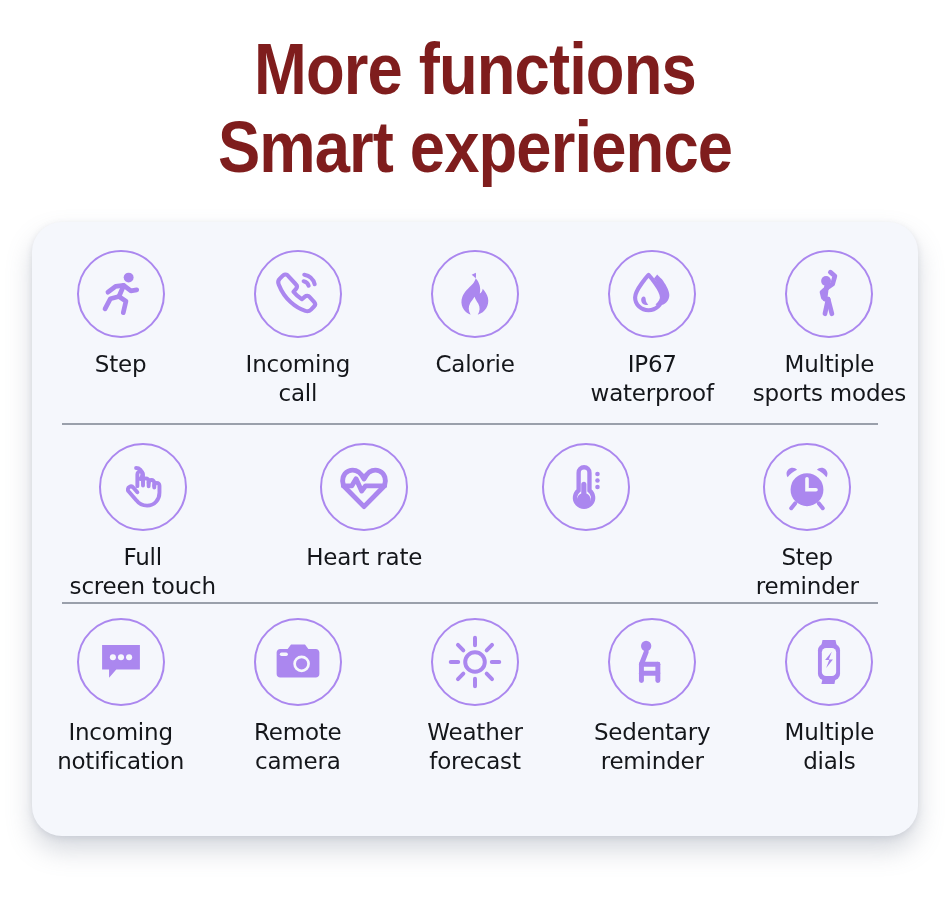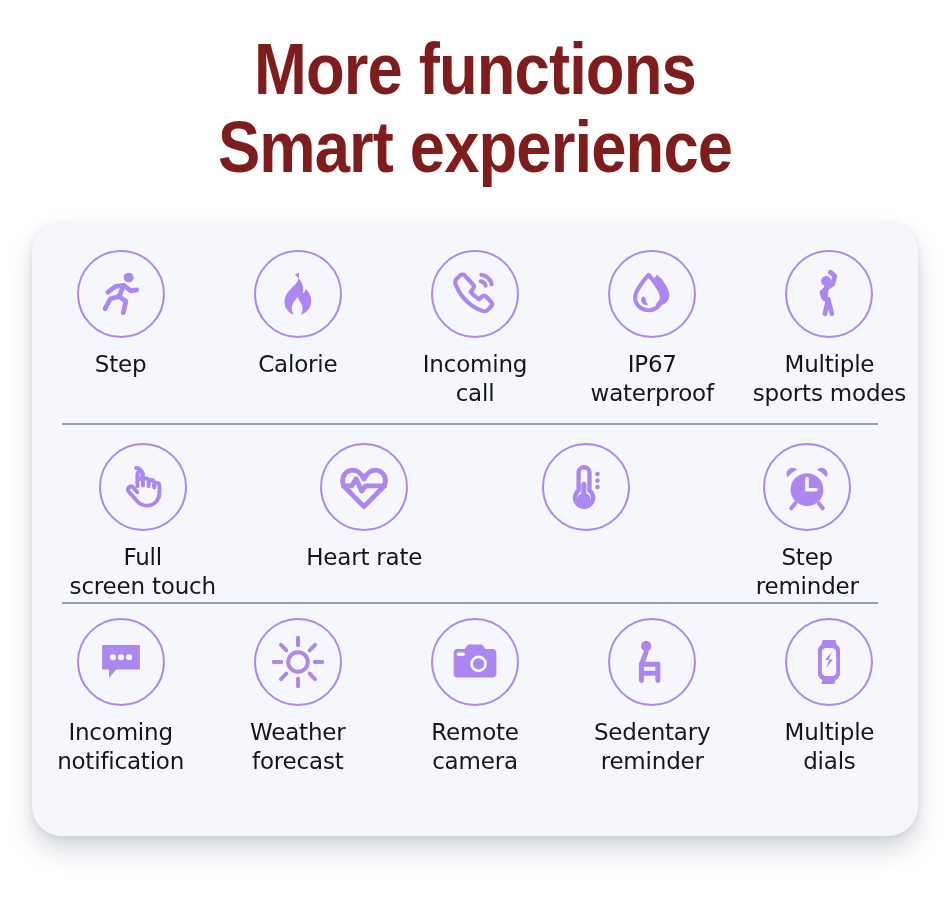--- a/index.html
+++ b/index.html
@@ -134,37 +134,37 @@
             <path d="M6.2 11.2 L9.6 8.6 L13.2 8.2 L16.4 10.6 L19 10.2"></path>
             <path d="M13.2 8.2 L11.1 13.1 L14.2 15.2 L13.0 20.3"></path>
             <path d="M11.1 13.1 L7.3 14.1 L4.9 18.6"></path>
           </svg>
         </div>
         <div class="label">Step</div>
       </div>
 
       <div class="cell">
         <div class="circle">
-          <svg width="50" height="50" viewBox="0 0 24 24">
-            <path fill="#AB87EF" d="M12.4 1.8c.4 2.7-.5 4.3-1.9 5.8-1.5 1.7-3.6 3.2-4.6 5.8-1.3 3.5.6 7.3 4 8.5-1.1-1.8-1.2-3.8-.2-5.6.6-1.1 1.5-1.9 2.1-3 .4 1.4 1.2 2.3 1.8 3.4.9 1.7.8 3.7-.3 5.2 3.6-1 5.7-4.6 4.9-8.1-.4-1.7-1.4-3-2.5-4.3-.1 1-.6 1.8-1.4 2.3.6-2.6-.1-5.2-1.9-7.2-.6-.7-1.3-1.3-2-1.8z"></path>
-          </svg>
-        </div>
-        <div class="label">Calorie</div>
-      </div>
-
-      <div class="cell">
-        <div class="circle">
           <svg width="52" height="52" viewBox="0 0 24 24" fill="none" stroke="#AB87EF" stroke-width="1.9" stroke-linecap="round" stroke-linejoin="round">
             <path d="M7.1 3.3c-.6-.5-1.5-.4-2.1.2L3.6 4.9c-.7.7-.9 1.8-.5 2.7 1.3 3.3 3.1 6 5.6 8.2 2.1 1.9 4.3 3.2 6.7 4 .9.3 1.9.1 2.6-.6l1.4-1.4c.6-.6.6-1.5.1-2.1l-2.2-2.4c-.5-.6-1.5-.6-2.1-.1l-1.4 1.2c-1.5-.9-2.8-2-3.9-3.4l1.2-1.4c.5-.6.5-1.5-.1-2.1z"></path>
             <path d="M14.6 6.1c1.1.2 2 1 2.3 2.1"></path>
             <path d="M14.9 3.1c2.3.4 4.2 2.1 4.8 4.4"></path>
           </svg>
         </div>
         <div class="label">Incoming
 call</div>
+      </div>
+
+      <div class="cell">
+        <div class="circle">
+          <svg width="50" height="50" viewBox="0 0 24 24">
+            <path fill="#AB87EF" d="M12.4 1.8c.4 2.7-.5 4.3-1.9 5.8-1.5 1.7-3.6 3.2-4.6 5.8-1.3 3.5.6 7.3 4 8.5-1.1-1.8-1.2-3.8-.2-5.6.6-1.1 1.5-1.9 2.1-3 .4 1.4 1.2 2.3 1.8 3.4.9 1.7.8 3.7-.3 5.2 3.6-1 5.7-4.6 4.9-8.1-.4-1.7-1.4-3-2.5-4.3-.1 1-.6 1.8-1.4 2.3.6-2.6-.1-5.2-1.9-7.2-.6-.7-1.3-1.3-2-1.8z"></path>
+          </svg>
+        </div>
+        <div class="label">Calorie</div>
       </div>
 
       <div class="cell">
         <div class="circle">
           <svg width="52" height="52" viewBox="0 0 24 24">
             <path fill="#AB87EF" d="M16.6 5.2c1.3 1.8 3.4 4.9 3.4 7.3 0 2.6-2 4.7-4.5 4.7-.7 0-1.3-.1-1.9-.4 1.5-1.1 2.5-2.9 2.5-4.9 0-2.3-1.9-5.2-3.2-7 .8-1.1 1.5-1.9 1.5-1.9s.9 1 2.2 2.2z"></path>
             <path fill="none" stroke="#AB87EF" stroke-width="1.9" stroke-linejoin="round" d="M10.4 3.2S4.2 9.9 4.2 13.6c0 3.3 2.8 5.9 6.2 5.9s6.2-2.6 6.2-5.9c0-3.7-6.2-10.4-6.2-10.4z"></path>
             <path fill="#AB87EF" d="M8.2 13.1c.5 0 .9.5.9 1.3 0 1 .5 1.9 1.2 2.4-.3.2-.7.3-1.1.3-1.2 0-2.2-1.1-2.2-2.4 0-.9.5-1.6 1.2-1.6z"></path>
           </svg>
         </div>
@@ -254,41 +254,41 @@
             <circle cx="12.0" cy="9.9" r="1.35" fill="#F5F7FC"></circle>
             <circle cx="15.6" cy="9.9" r="1.35" fill="#F5F7FC"></circle>
           </svg>
         </div>
         <div class="label">Incoming
 notification</div>
       </div>
 
       <div class="cell">
         <div class="circle">
-          <svg width="56" height="56" viewBox="0 0 24 24" fill="none" stroke="#AB87EF" stroke-width="1.7" stroke-linecap="round">
-            <circle cx="12" cy="12" r="4.2"></circle>
-            <path d="M12 1.6v3.2M12 19.2v3.2M1.6 12h3.2M19.2 12h3.2"></path>
-            <path d="M4.7 4.7 7.0 7.0M17.0 17.0 19.3 19.3M19.3 4.7 17.0 7.0M7.0 17.0 4.7 19.3"></path>
-          </svg>
-        </div>
-        <div class="label">Weather
-forecast</div>
-      </div>
-
-      <div class="cell">
-        <div class="circle">
           <svg width="54" height="54" viewBox="0 0 24 24">
             <path fill="#AB87EF" d="M8.9 4.2h6.2l1.5 2.0h3.3c.9 0 1.6.7 1.6 1.6v9.5c0 .9-.7 1.6-1.6 1.6H4.1c-.9 0-1.6-.7-1.6-1.6V7.8c0-.9.7-1.6 1.6-1.6h3.3z"></path>
             <circle cx="13.6" cy="12.8" r="3.7" fill="#F5F7FC"></circle>
             <circle cx="13.6" cy="12.8" r="2.5" fill="#AB87EF"></circle>
             <rect x="3.9" y="7.8" width="3.6" height="1.5" rx=".75" fill="#F5F7FC"></rect>
           </svg>
         </div>
         <div class="label">Remote
 camera</div>
+      </div>
+
+      <div class="cell">
+        <div class="circle">
+          <svg width="56" height="56" viewBox="0 0 24 24" fill="none" stroke="#AB87EF" stroke-width="1.7" stroke-linecap="round">
+            <circle cx="12" cy="12" r="4.2"></circle>
+            <path d="M12 1.6v3.2M12 19.2v3.2M1.6 12h3.2M19.2 12h3.2"></path>
+            <path d="M4.7 4.7 7.0 7.0M17.0 17.0 19.3 19.3M19.3 4.7 17.0 7.0M7.0 17.0 4.7 19.3"></path>
+          </svg>
+        </div>
+        <div class="label">Weather
+forecast</div>
       </div>
 
       <div class="cell">
         <div class="circle">
           <svg width="54" height="54" viewBox="0 0 24 24" fill="none" stroke="#AB87EF" stroke-width="2.2" stroke-linecap="round" stroke-linejoin="round">
             <circle cx="9.4" cy="4.9" r="2.3" fill="#AB87EF" stroke="none"></circle>
             <path d="M9.4 7.6 L7.3 13.0 L14.6 13.0"></path>
             <path d="M14.6 13.0 L14.6 20.2"></path>
             <path d="M7.3 13.0 L7.3 17.0 L14.6 17.0"></path>
             <path d="M7.3 17.0 L7.3 20.2"></path>

